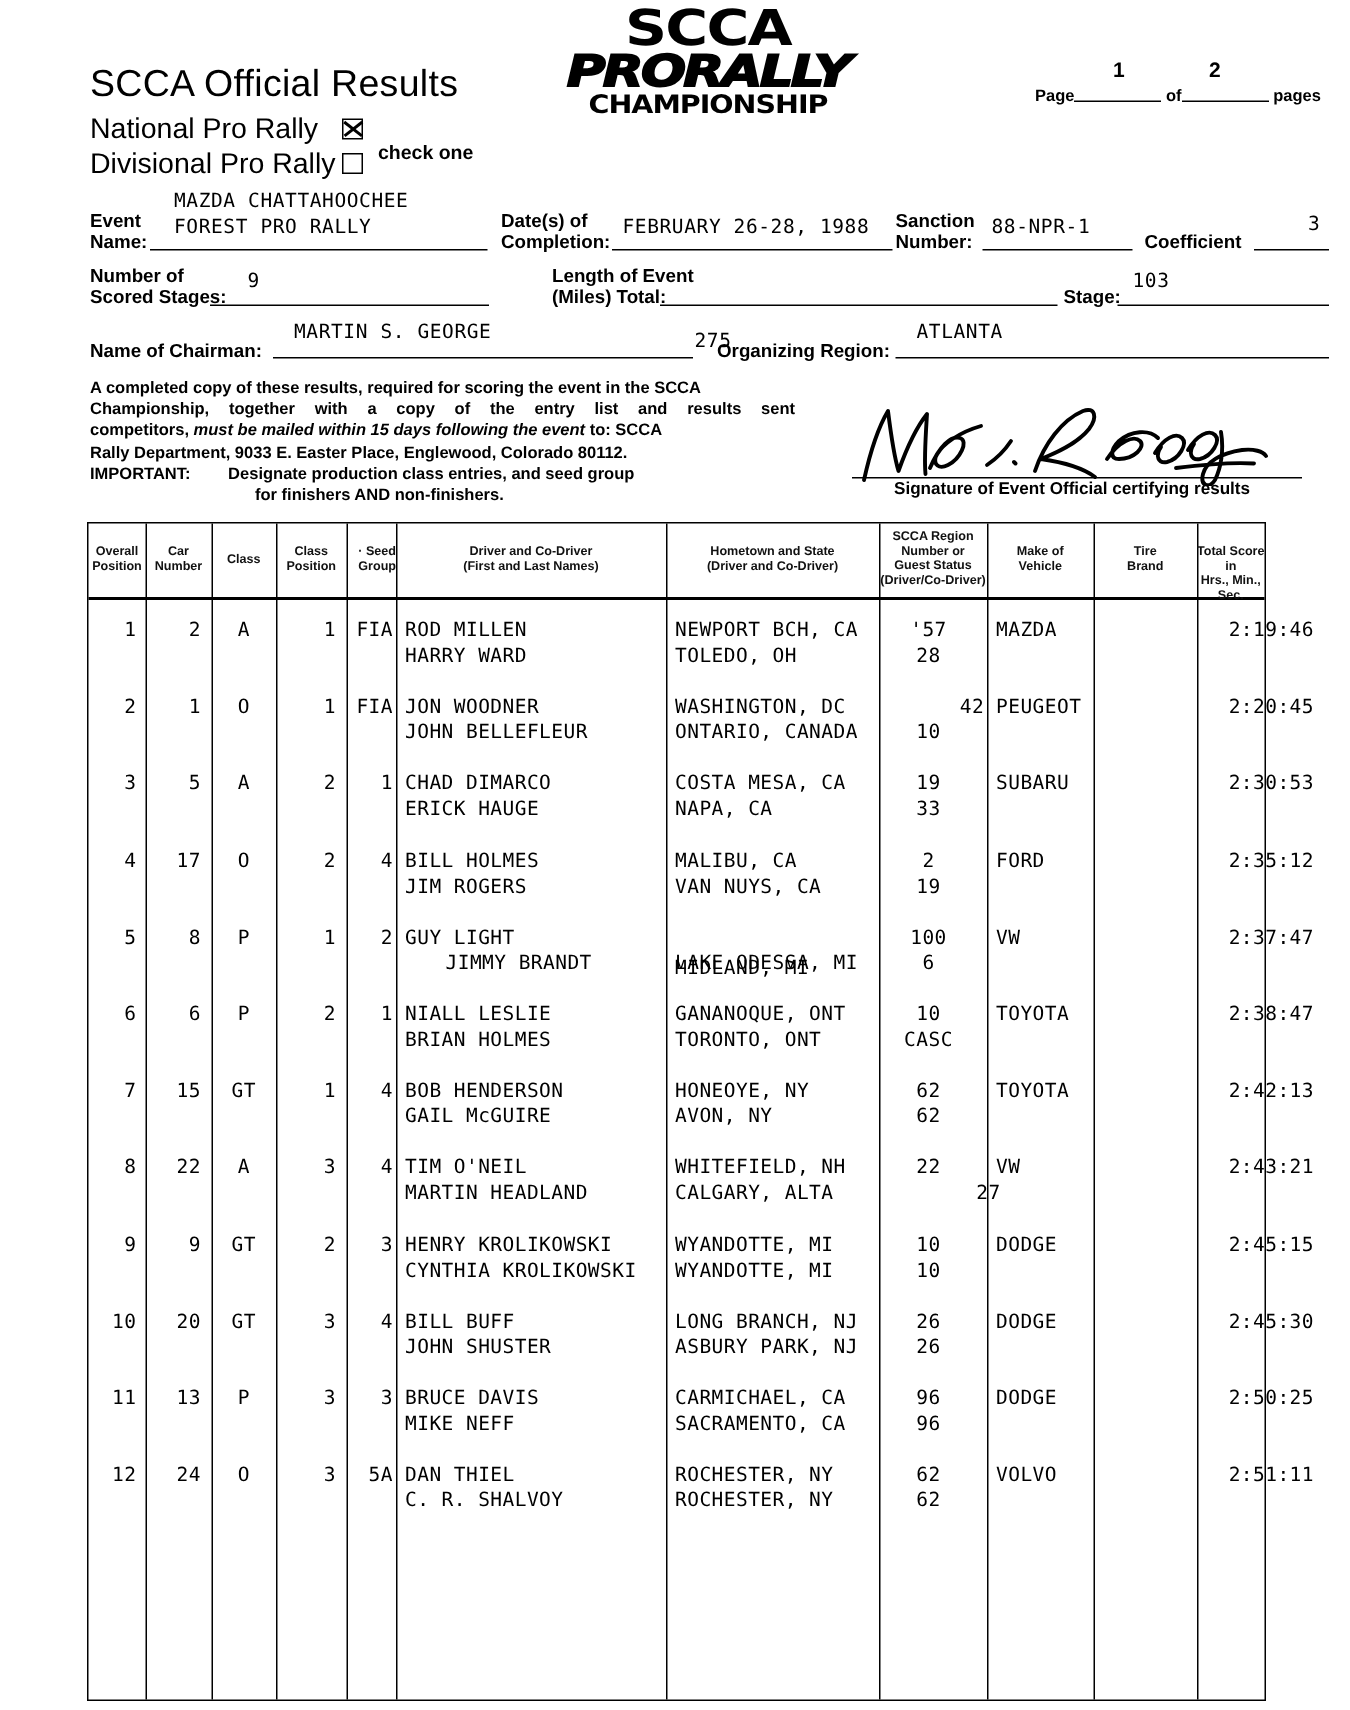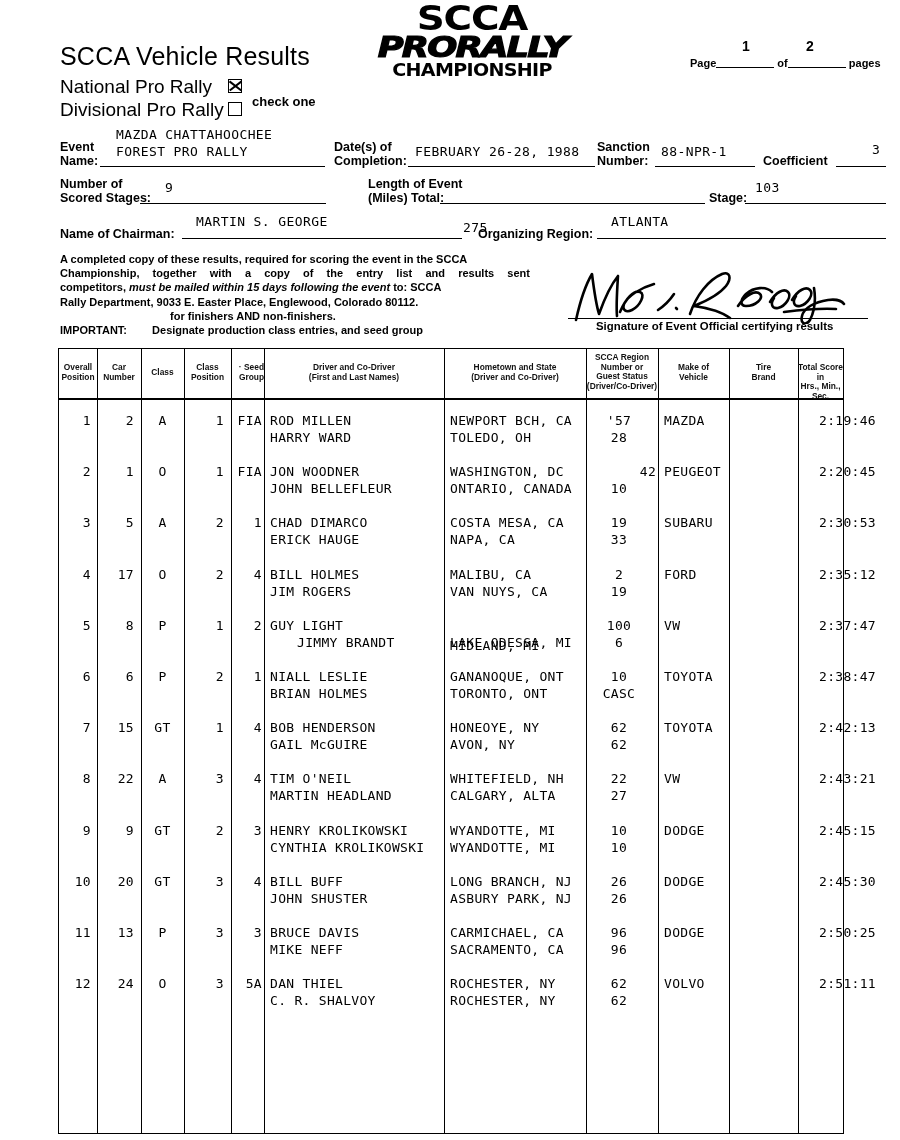--- a/index.html
+++ b/index.html
@@ -65,21 +65,21 @@
   .cell{position:absolute;font-family:"DejaVu Sans Mono",monospace;font-size:13px;letter-spacing:.3px;white-space:nowrap;line-height:20px;}
   .c-r{text-align:right;}
   .c-c{text-align:center;}
   .c-l{text-align:left;}
 </style>
 </head>
 <body>
 
 <div class="page">
 
-  <div class="title-main">SCCA Vehicle Results</div>
+  <div class="title-main">SCCA Official Results</div>
 
   <div class="rally-line rally-nat">National Pro Rally</div>
   <div class="rally-line rally-div">Divisional Pro Rally</div>
 
   <div class="chk chk-nat">
     <span class="chk-x"></span>
   </div>
   <div class="chk chk-div"></div>
   <div class="checkone">check one</div>
 
@@ -141,25 +141,25 @@
 
   <div class="notice">
     <div>A completed copy of these results, required for scoring the event in the SCCA</div>
     <div class="j" style="text-align-last:justify;">Championship, together with a copy of the entry list and results sent</div>
     <div>
       <span>competitors,</span>
       <i>must be mailed within 15 days following the event</i>
       <b>to: SCCA</b>
     </div>
     <div><b>Rally Department, 9033 E. Easter Place, Englewood, Colorado 80112.</b></div>
-    <div style="padding-left:110px;"><b>for finishers AND non-finishers.</b></div>
     <div>
       <b>IMPORTANT:</b>
       <b style="padding-left:22px;">Designate production class entries, and seed group</b>
     </div>
+    <div style="padding-left:110px;"><b>for finishers AND non-finishers.</b></div>
   </div>
 
   <svg class="sig-svg" width="300" height="56" viewBox="0 0 300 56">
     <g fill="none" stroke="#000" stroke-width="2.6" stroke-linecap="round" stroke-linejoin="round">
       <path d="M6 52 C10 34 16 16 22 6 C24 22 26 36 29 46 C34 32 40 18 48 8 C47 24 46 38 47 48"></path>
       <path d="M50 44 C56 30 64 22 70 24 C76 26 70 38 62 42 C56 45 52 42 54 36 C58 28 70 20 84 16"></path>
       <path d="M88 42 C94 38 100 32 104 26"></path>
       <path d="M106 40 l1 1"></path>
       <path d="M120 46 C126 28 138 12 152 6 C160 3 162 10 156 18 C148 28 134 34 124 38 C138 40 152 44 160 50"></path>
       <path d="M168 38 C176 26 186 22 190 26 C194 30 186 38 176 38 C170 38 170 32 176 26 C184 19 196 18 202 24"></path>
@@ -350,21 +350,21 @@
           <div class="cell c-r" style="left:0px;width:32px;top:420.40000000000003px;">8</div>
           <div class="cell c-r" style="left:38px;width:37px;top:420.40000000000003px;">22</div>
           <div class="cell c-c" style="left:82px;width:43px;top:420.40000000000003px;">A</div>
           <div class="cell c-r" style="left:125px;width:40px;top:420.40000000000003px;">3</div>
           <div class="cell c-r" style="left:172px;width:31px;top:420.40000000000003px;">4</div>
           <div class="cell c-l" style="left:211px;top:420.40000000000003px;">TIM O'NEIL</div>
           <div class="cell c-l" style="left:211px;top:437.40000000000003px;">MARTIN HEADLAND</div>
           <div class="cell c-l" style="left:391px;top:420.40000000000003px;">WHITEFIELD, NH</div>
           <div class="cell c-l" style="left:391px;top:437.40000000000003px;">CALGARY, ALTA</div>
           <div class="cell c-c" style="left:527px;width:66px;top:420.40000000000003px;">22</div>
-          <div class="cell c-c" style="left:527px;width:66px;top:437.40000000000003px;">27</div>
+          <div class="cell c-c" style="left:527px;width:66px;top:437.40000000000003px;padding-left:40px;">27</div>
           <div class="cell c-l" style="left:605px;top:420.40000000000003px;">VW</div>
           <div class="cell c-c" style="left:670px;width:69px;top:420.40000000000003px;"></div>
           <div class="cell c-r" style="left:739px;width:78px;top:420.40000000000003px;">2:43:21</div>
         </div>
         <div>
           <div class="cell c-r" style="left:0px;width:32px;top:471.6px;">9</div>
           <div class="cell c-r" style="left:38px;width:37px;top:471.6px;">9</div>
           <div class="cell c-c" style="left:82px;width:43px;top:471.6px;">GT</div>
           <div class="cell c-r" style="left:125px;width:40px;top:471.6px;">2</div>
           <div class="cell c-r" style="left:172px;width:31px;top:471.6px;">3</div>

